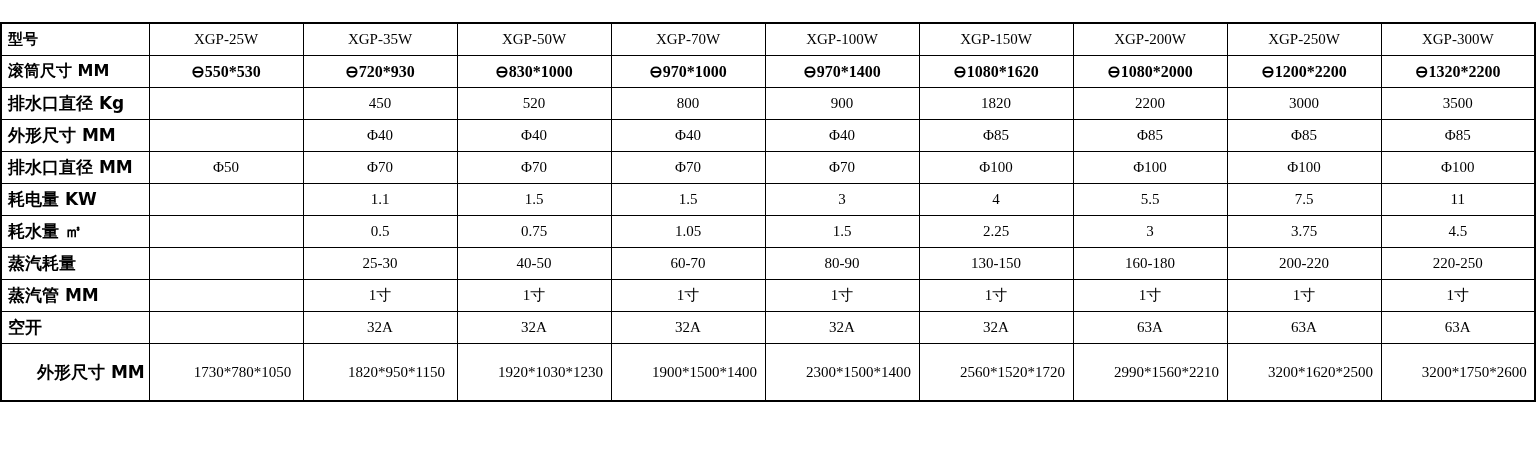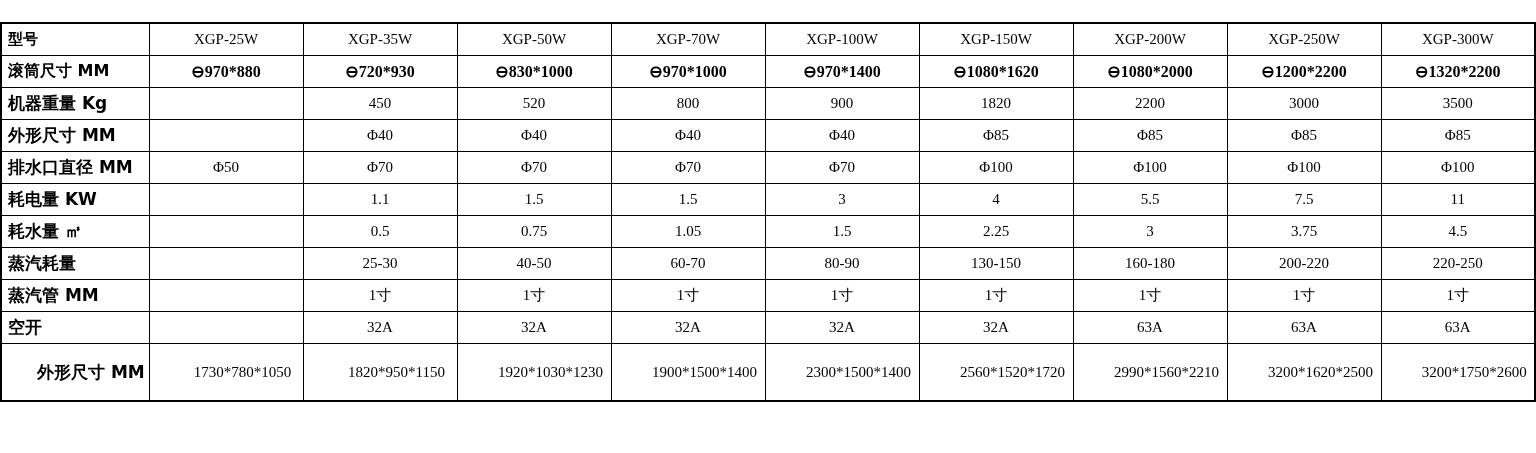--- a/index.html
+++ b/index.html
@@ -84,33 +84,33 @@
       <td>XGP-150W</td>
       <td>XGP-200W</td>
       <td>XGP-250W</td>
       <td>XGP-300W</td>
     </tr>
 
 
 
     <tr class="drum-row">
       <td class="rowhead">滚筒尺寸 MM</td>
-      <td>⊖970*880</td>
+      <td>⊖550*530</td>
       <td>⊖720*930</td>
       <td>⊖830*1000</td>
       <td>⊖970*1000</td>
       <td>⊖970*1400</td>
       <td>⊖1080*1620</td>
       <td>⊖1080*2000</td>
       <td>⊖1200*2200</td>
       <td>⊖1320*2200</td>
     </tr>
 
     <tr>
-      <td class="rowhead">机器重量 Kg</td>
+      <td class="rowhead">排水口直径 Kg</td>
       <td></td>
       <td>450</td>
       <td>520</td>
       <td>800</td>
       <td>900</td>
       <td>1820</td>
       <td>2200</td>
       <td>3000</td>
       <td>3500</td>
     </tr>

